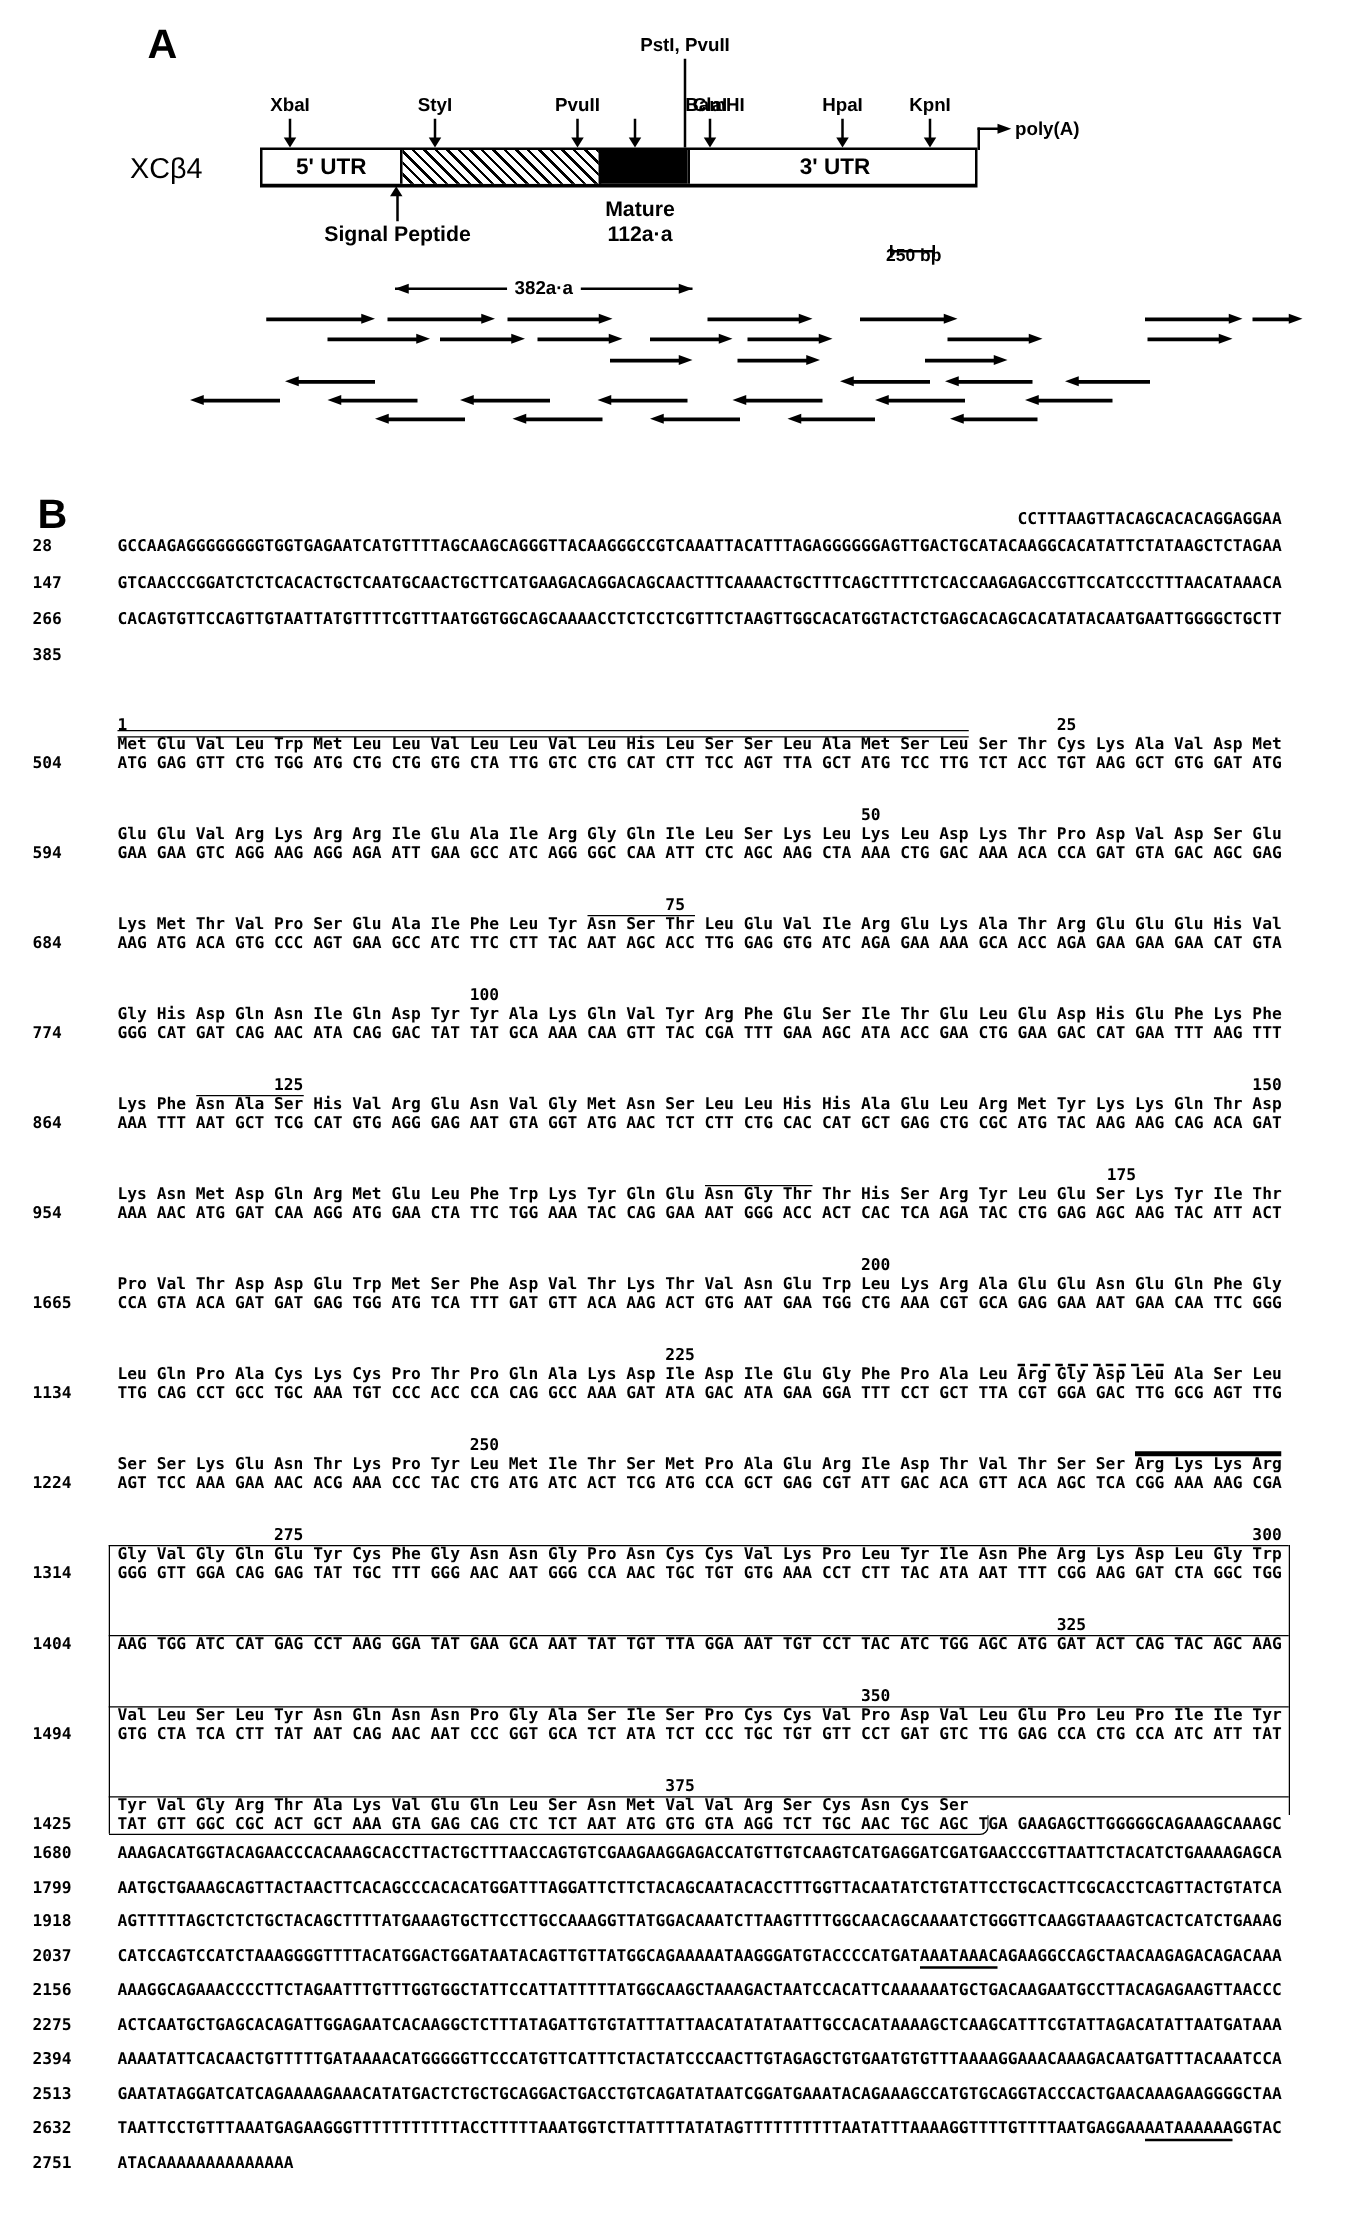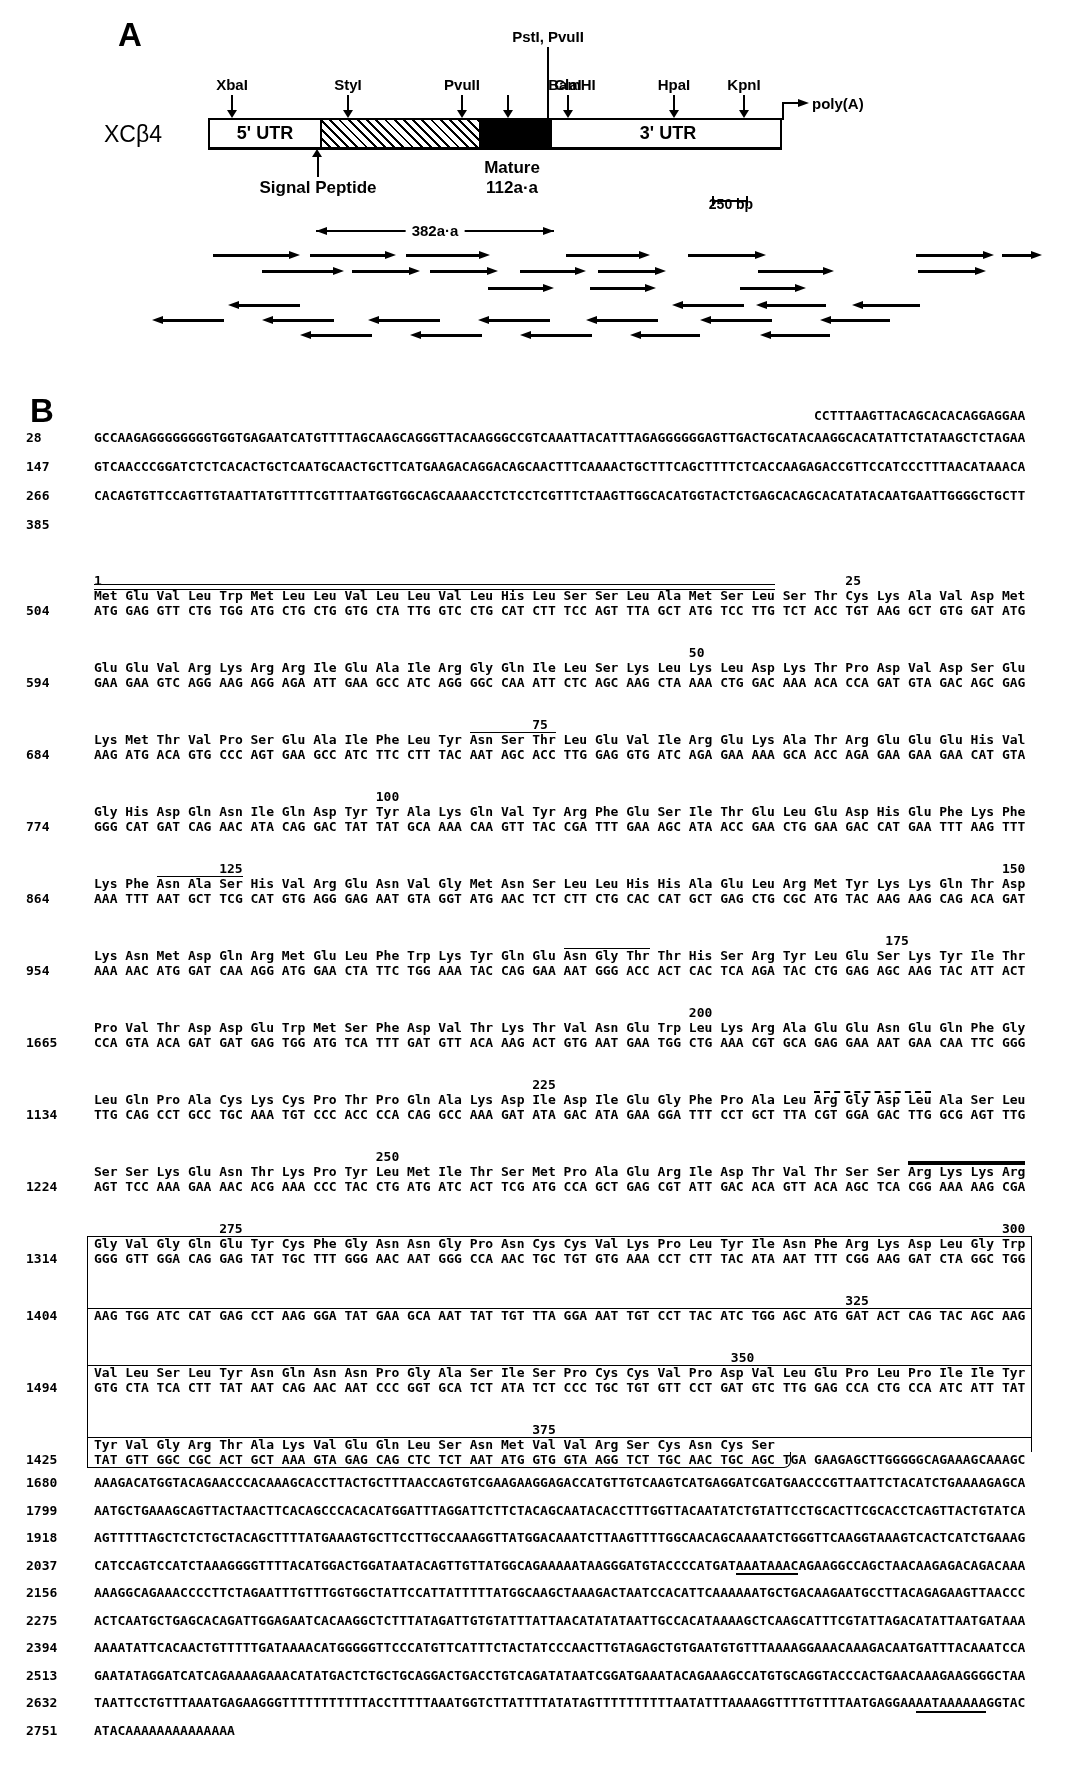--- a/index.html
+++ b/index.html
@@ -303,21 +303,21 @@
         </div>
       </div>
       <div class="cblock">
         <div class="mrow"><span class="mk" style="left: 96ch;">325</span><span class="rl boxtop" style="left: -7px; width: calc(119ch + 13px);"></span></div>
         <div class="brow srow">
           <div class="bnum">1404</div>
           <div class="bseq">AAG TGG ATC CAT GAG CCT AAG GGA TAT GAA GCA AAT TAT TGT TTA GGA AAT TGT CCT TAC ATC TGG AGC ATG GAT ACT CAG TAC AGC AAG</div>
         </div>
       </div>
       <div class="cblock">
-        <div class="mrow"><span class="mk" style="left: 76ch; margin-left: 42px;">350</span><span class="rl boxtop" style="left: -7px; width: calc(119ch + 13px);"></span></div>
+        <div class="mrow"><span class="mk" style="left: 76ch;">350</span><span class="rl boxtop" style="left: -7px; width: calc(119ch + 13px);"></span></div>
         <div class="brow srow">
           <div class="bnum"></div>
           <div class="bseq">Val Leu Ser Leu Tyr Asn Gln Asn Asn Pro Gly Ala Ser Ile Ser Pro Cys Cys Val Pro Asp Val Leu Glu Pro Leu Pro Ile Ile Tyr</div>
         </div>
         <div class="brow srow">
           <div class="bnum">1494</div>
           <div class="bseq">GTG CTA TCA CTT TAT AAT CAG AAC AAT CCC GGT GCA TCT ATA TCT CCC TGC TGT GTT CCT GAT GTC TTG GAG CCA CTG CCA ATC ATT TAT</div>
         </div>
       </div>
       <div class="cblock">

